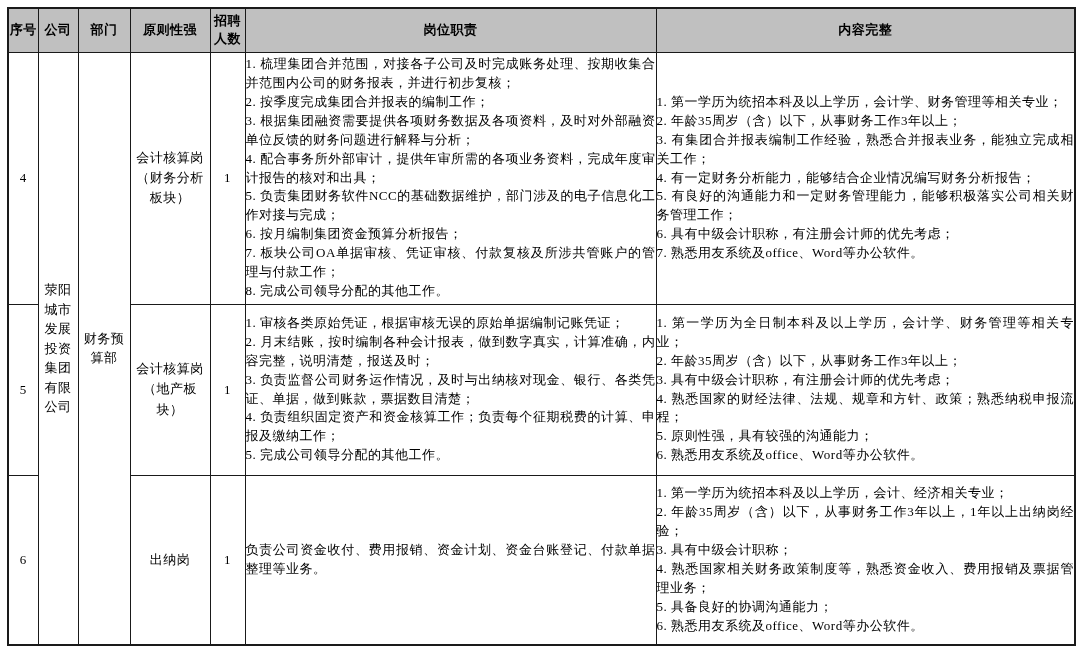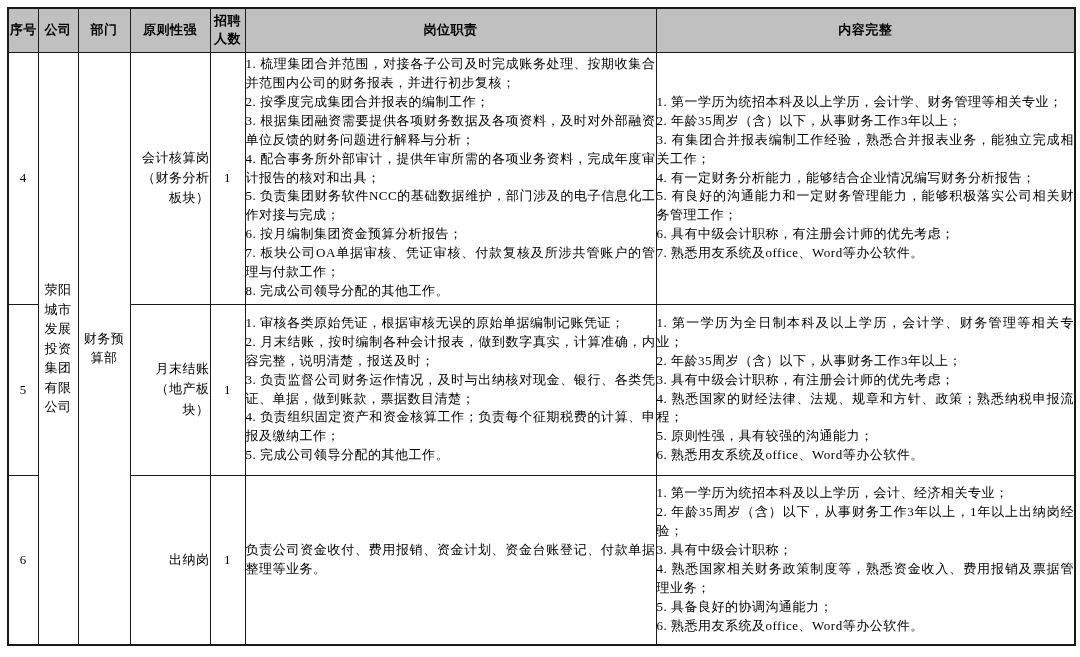--- a/index.html
+++ b/index.html
@@ -30,21 +30,21 @@
     font-weight:bold;
     font-size:13.5px;
     text-align:center;
     height:44px;
     border-bottom:2px solid #1a1a1a;
     padding:2px 1px;
   }
   td.c-no{ text-align:center; }
   td.c-company{ text-align:center; padding:2px 6px; line-height:1.5; }
   td.c-dept{ text-align:center; padding:2px 5px; line-height:1.5; }
-  td.c-pos{ text-align:right; line-height:1.55; padding:2px 3px; }
+  td.c-pos{ text-align:center; line-height:1.55; padding:2px 3px; }
   td.c-count{ text-align:center; }
   td.c-duties, td.c-quals{
     text-align:justify;
     white-space:pre-line;
     line-height:1.46;
     padding:3px 6px;
   }
   tr.r4{ height:252px; }
   tr.r5{ height:171px; }
   tr.r6{ height:170px; }
@@ -95,21 +95,21 @@
         <td class="c-quals">1. 第一学历为统招本科及以上学历，会计学、财务管理等相关专业；
 2. 年龄35周岁（含）以下，从事财务工作3年以上；
 3. 有集团合并报表编制工作经验，熟悉合并报表业务，能独立完成相关工作；
 4. 有一定财务分析能力，能够结合企业情况编写财务分析报告；
 5. 有良好的沟通能力和一定财务管理能力，能够积极落实公司相关财务管理工作；
 6. 具有中级会计职称，有注册会计师的优先考虑；
 7. 熟悉用友系统及office、Word等办公软件。</td>
       </tr>
       <tr class="r5">
         <td class="c-no">5</td>
-        <td class="c-pos">月末结账（地产板块）</td>
+        <td class="c-pos">会计核算岗（地产板块）</td>
         <td class="c-count">1</td>
         <td class="c-duties">1. 审核各类原始凭证，根据审核无误的原始单据编制记账凭证；
 2. 月末结账，按时编制各种会计报表，做到数字真实，计算准确，内容完整，说明清楚，报送及时；
 3. 负责监督公司财务运作情况，及时与出纳核对现金、银行、各类凭证、单据，做到账款，票据数目清楚；
 4. 负责组织固定资产和资金核算工作；负责每个征期税费的计算、申报及缴纳工作；
 5. 完成公司领导分配的其他工作。</td>
         <td class="c-quals">1. 第一学历为全日制本科及以上学历，会计学、财务管理等相关专业；
 2. 年龄35周岁（含）以下，从事财务工作3年以上；
 3. 具有中级会计职称，有注册会计师的优先考虑；
 4. 熟悉国家的财经法律、法规、规章和方针、政策；熟悉纳税申报流程；

